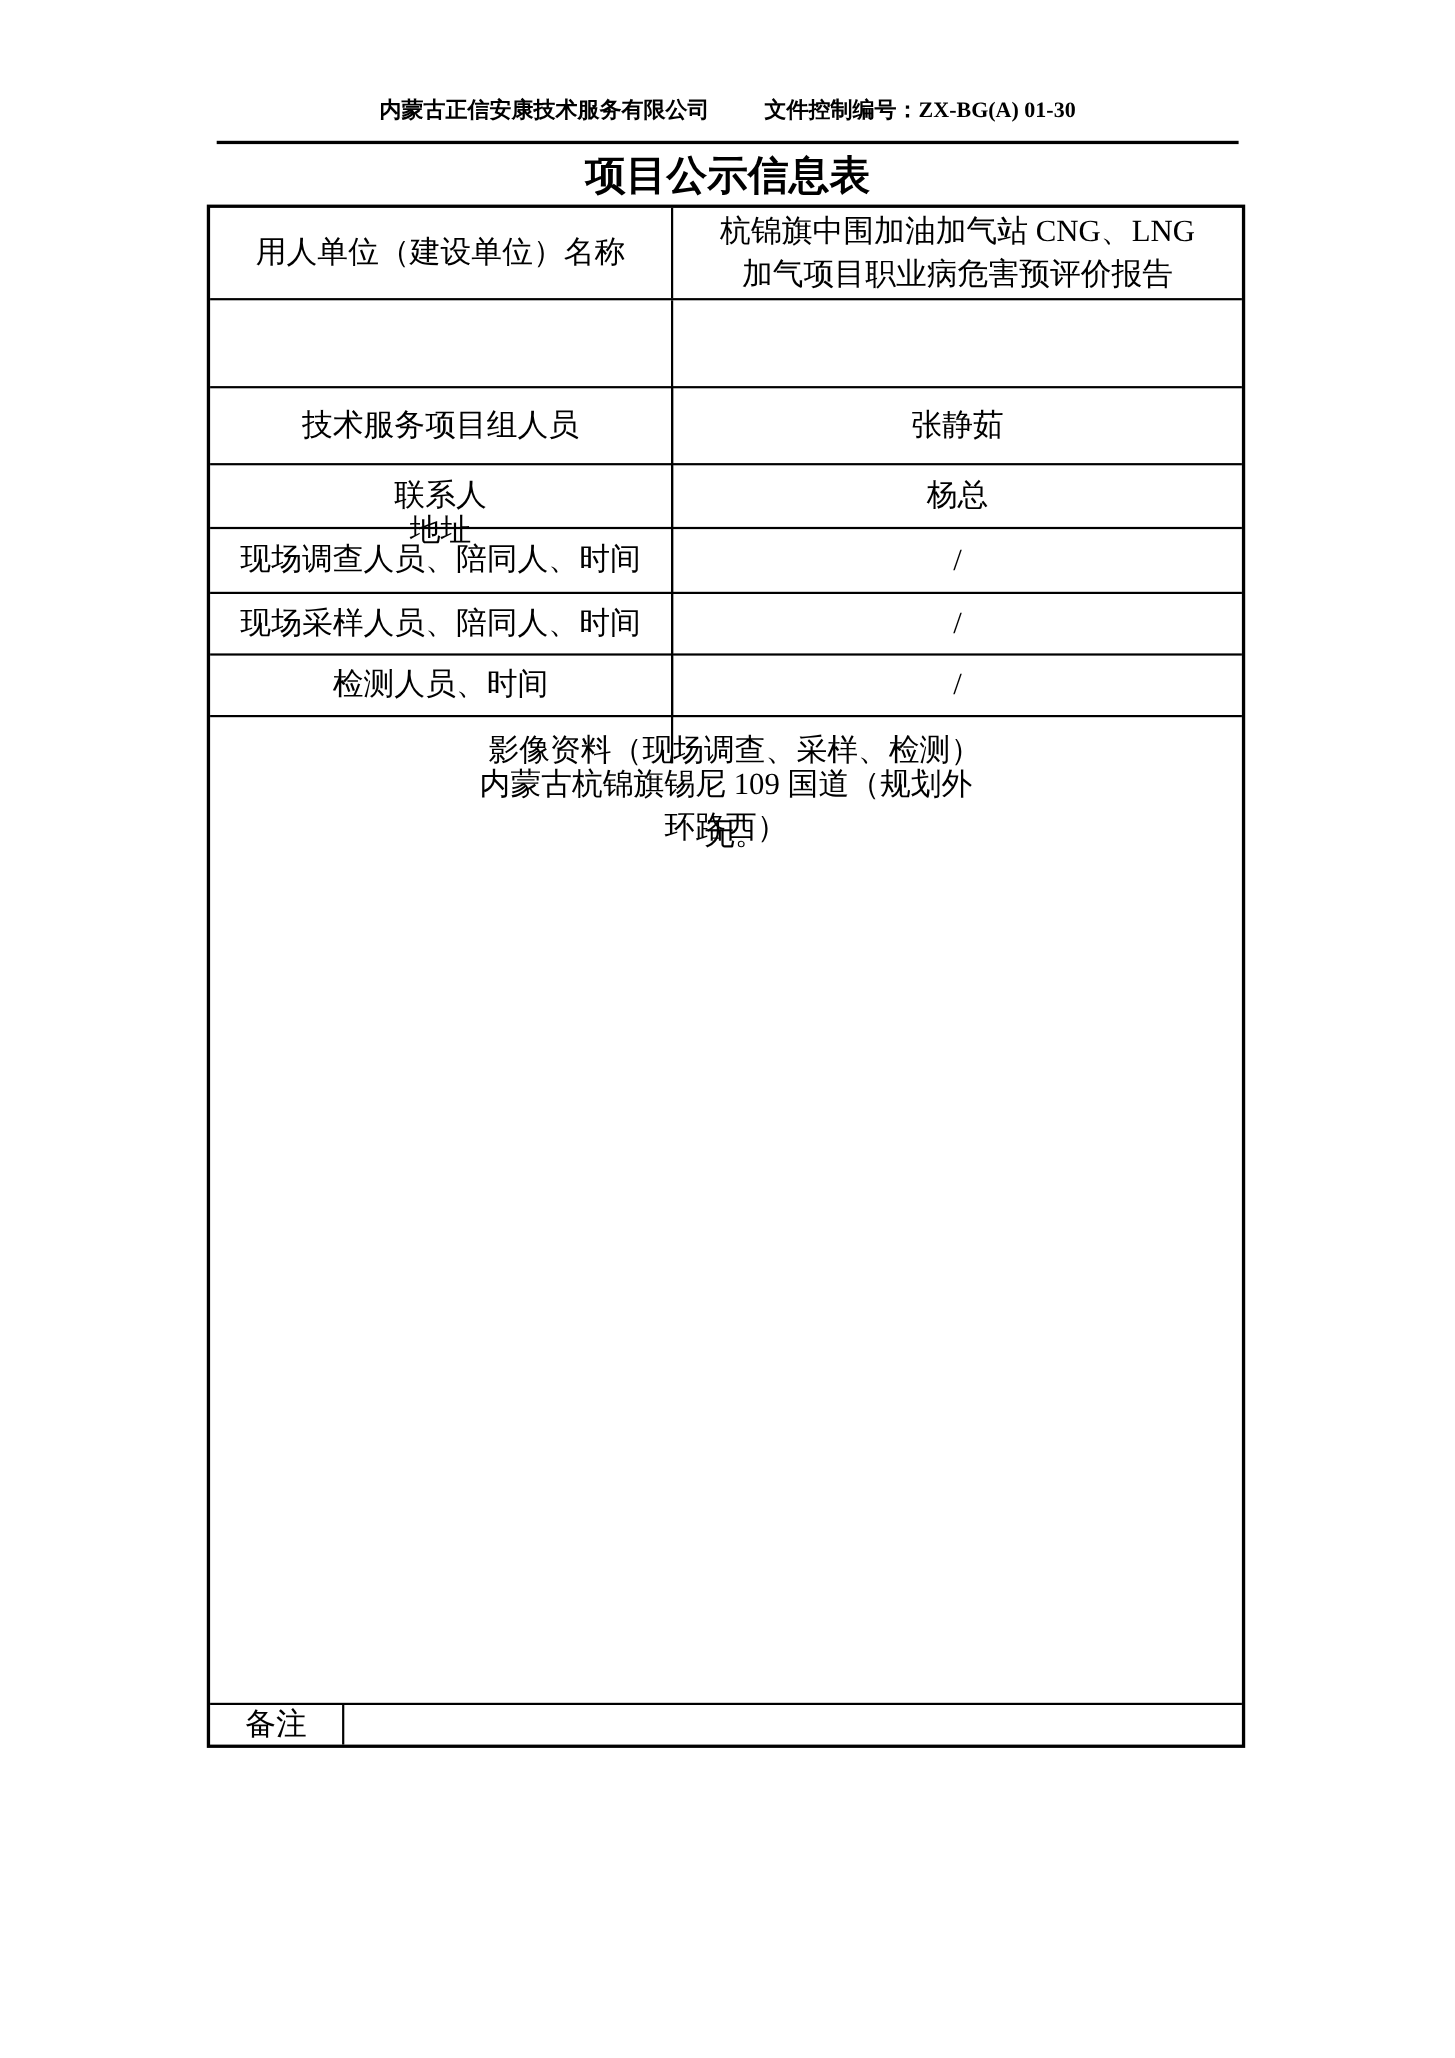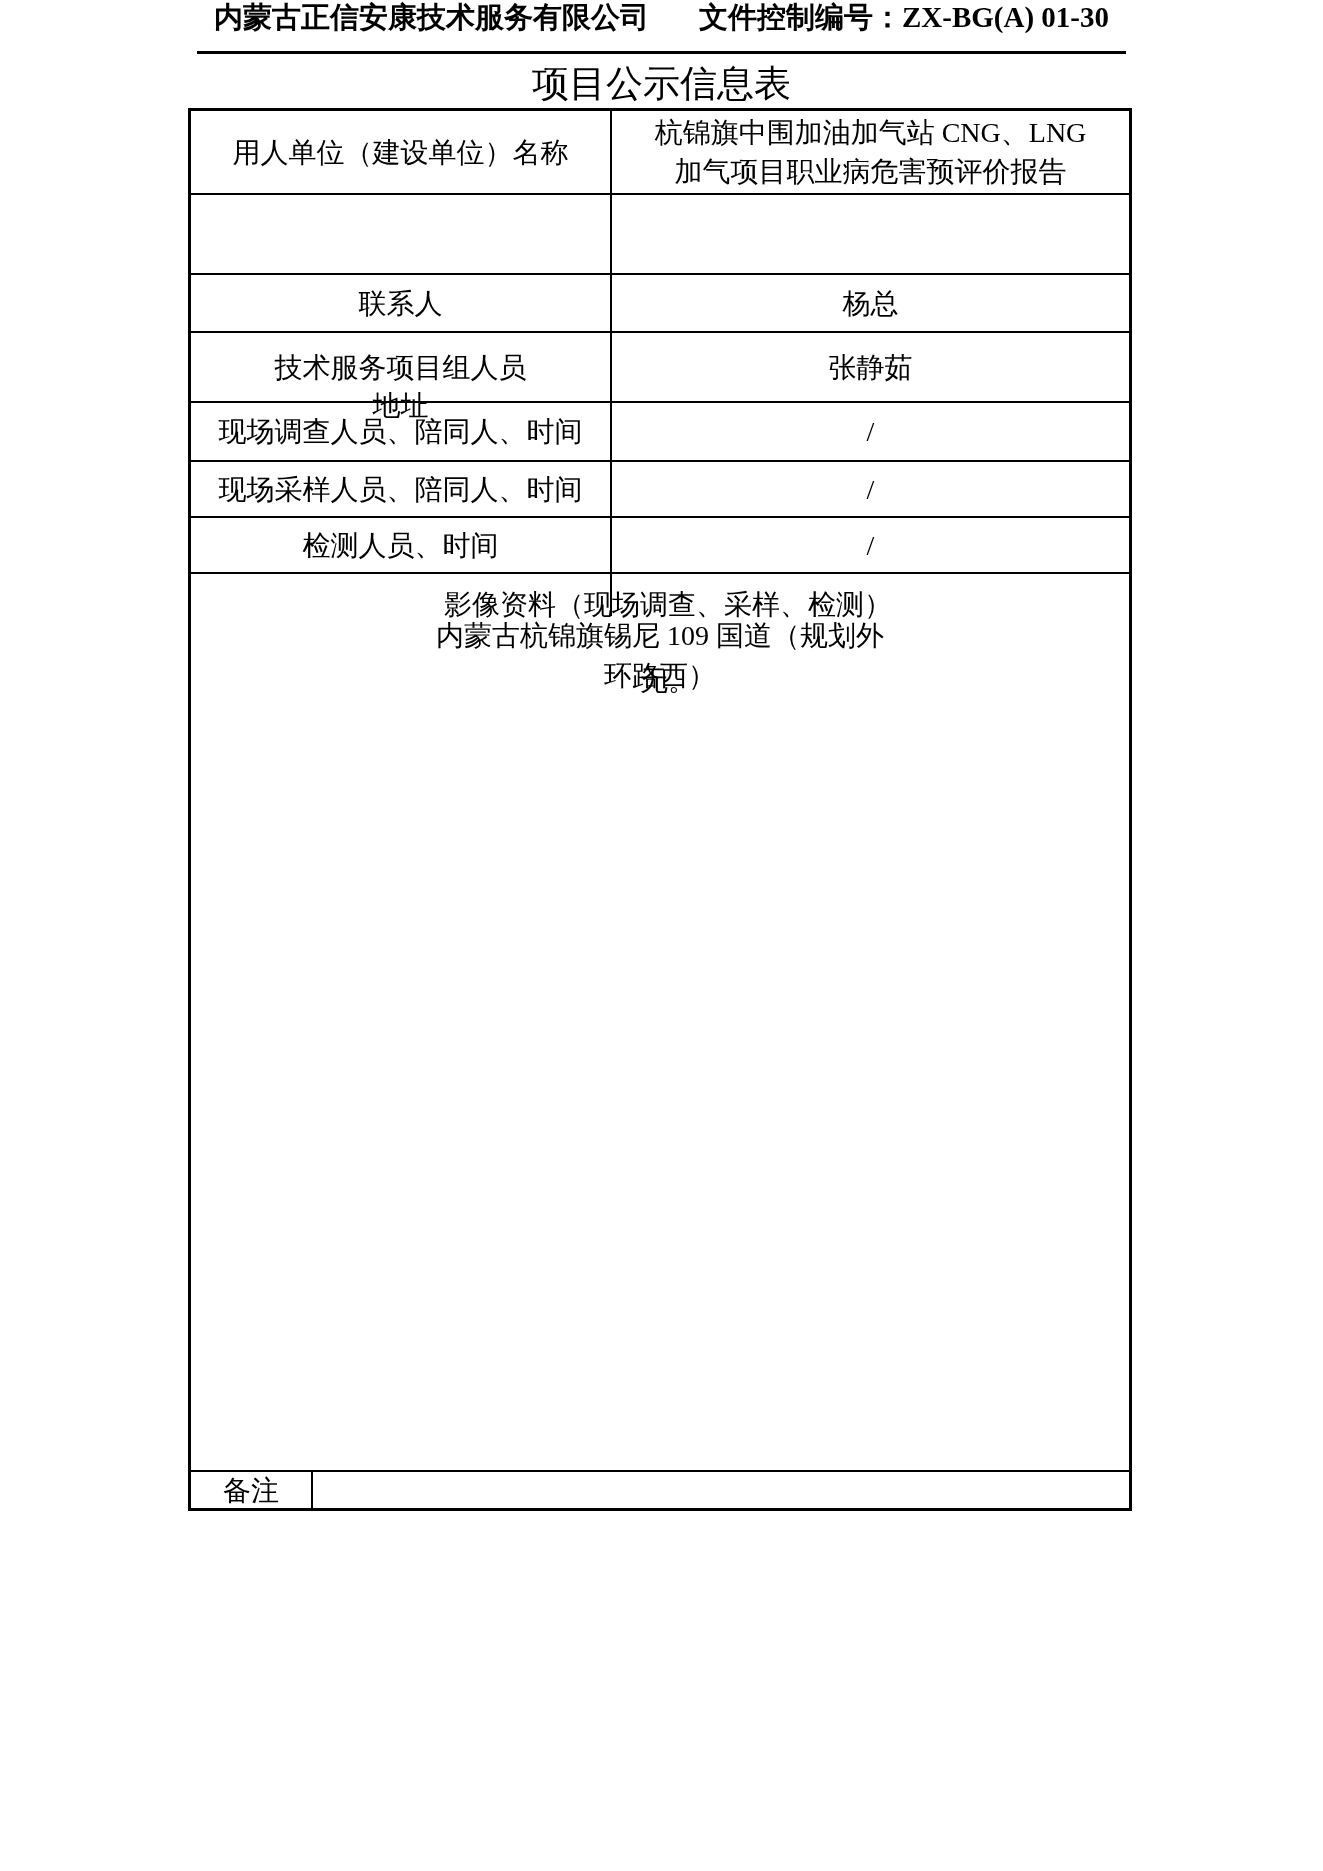--- a/index.html
+++ b/index.html
@@ -14,42 +14,43 @@
     color: #000000;
   }
   .page {
     position: relative;
     width: 1323px;
     height: 1871px;
     background: #ffffff;
     overflow: hidden;
   }
   .page-header {
+    padding-top: 88px;
     margin-left: 197px;
     width: 929px;
     text-align: center;
     font-weight: bold;
-    font-size: 29px;
+    font-size: 20px;
     line-height: 1.2;
     white-space: nowrap;
   }
   .hdr-gap { display: inline-block; width: 50px; }
   .header-rule {
     margin-left: 197px;
     margin-top: 16px;
     width: 929px;
     border-top: 3px solid #000000;
     height: 0;
   }
   .doc-title {
     margin: 10px 0 4px 197px;
     width: 929px;
     text-align: center;
     font-size: 37px;
-    font-weight: normal;
+    font-weight: bold;
     line-height: 1.1;
   }
   .doc-table {
     margin-left: 188px;
     width: 944px;
     border: 3px solid #000000;
     box-sizing: border-box;
   }
   .t-row {
     display: flex;
@@ -124,28 +125,28 @@
       <div class="t-value">杭锦旗中围加油加气站 CNG、LNG
 加气项目职业病危害预评价报告</div>
     </div>
 
     <div class="t-row h80">
       <div class="t-label">地址</div>
       <div class="t-value">内蒙古杭锦旗锡尼 109 国道（规划外
 环路西）</div>
     </div>
 
+    <div class="t-row h70">
+      <div class="t-label">技术服务项目组人员</div>
+      <div class="t-value">张静茹</div>
+    </div>
+
     <div class="t-row h58">
       <div class="t-label">联系人</div>
       <div class="t-value">杨总</div>
-    </div>
-
-    <div class="t-row h70">
-      <div class="t-label">技术服务项目组人员</div>
-      <div class="t-value">张静茹</div>
     </div>
 
     <div class="t-row h59">
       <div class="t-label">现场调查人员、陪同人、时间</div>
       <div class="t-value">/</div>
     </div>
 
     <div class="t-row h56">
       <div class="t-label">现场采样人员、陪同人、时间</div>
       <div class="t-value">/</div>

